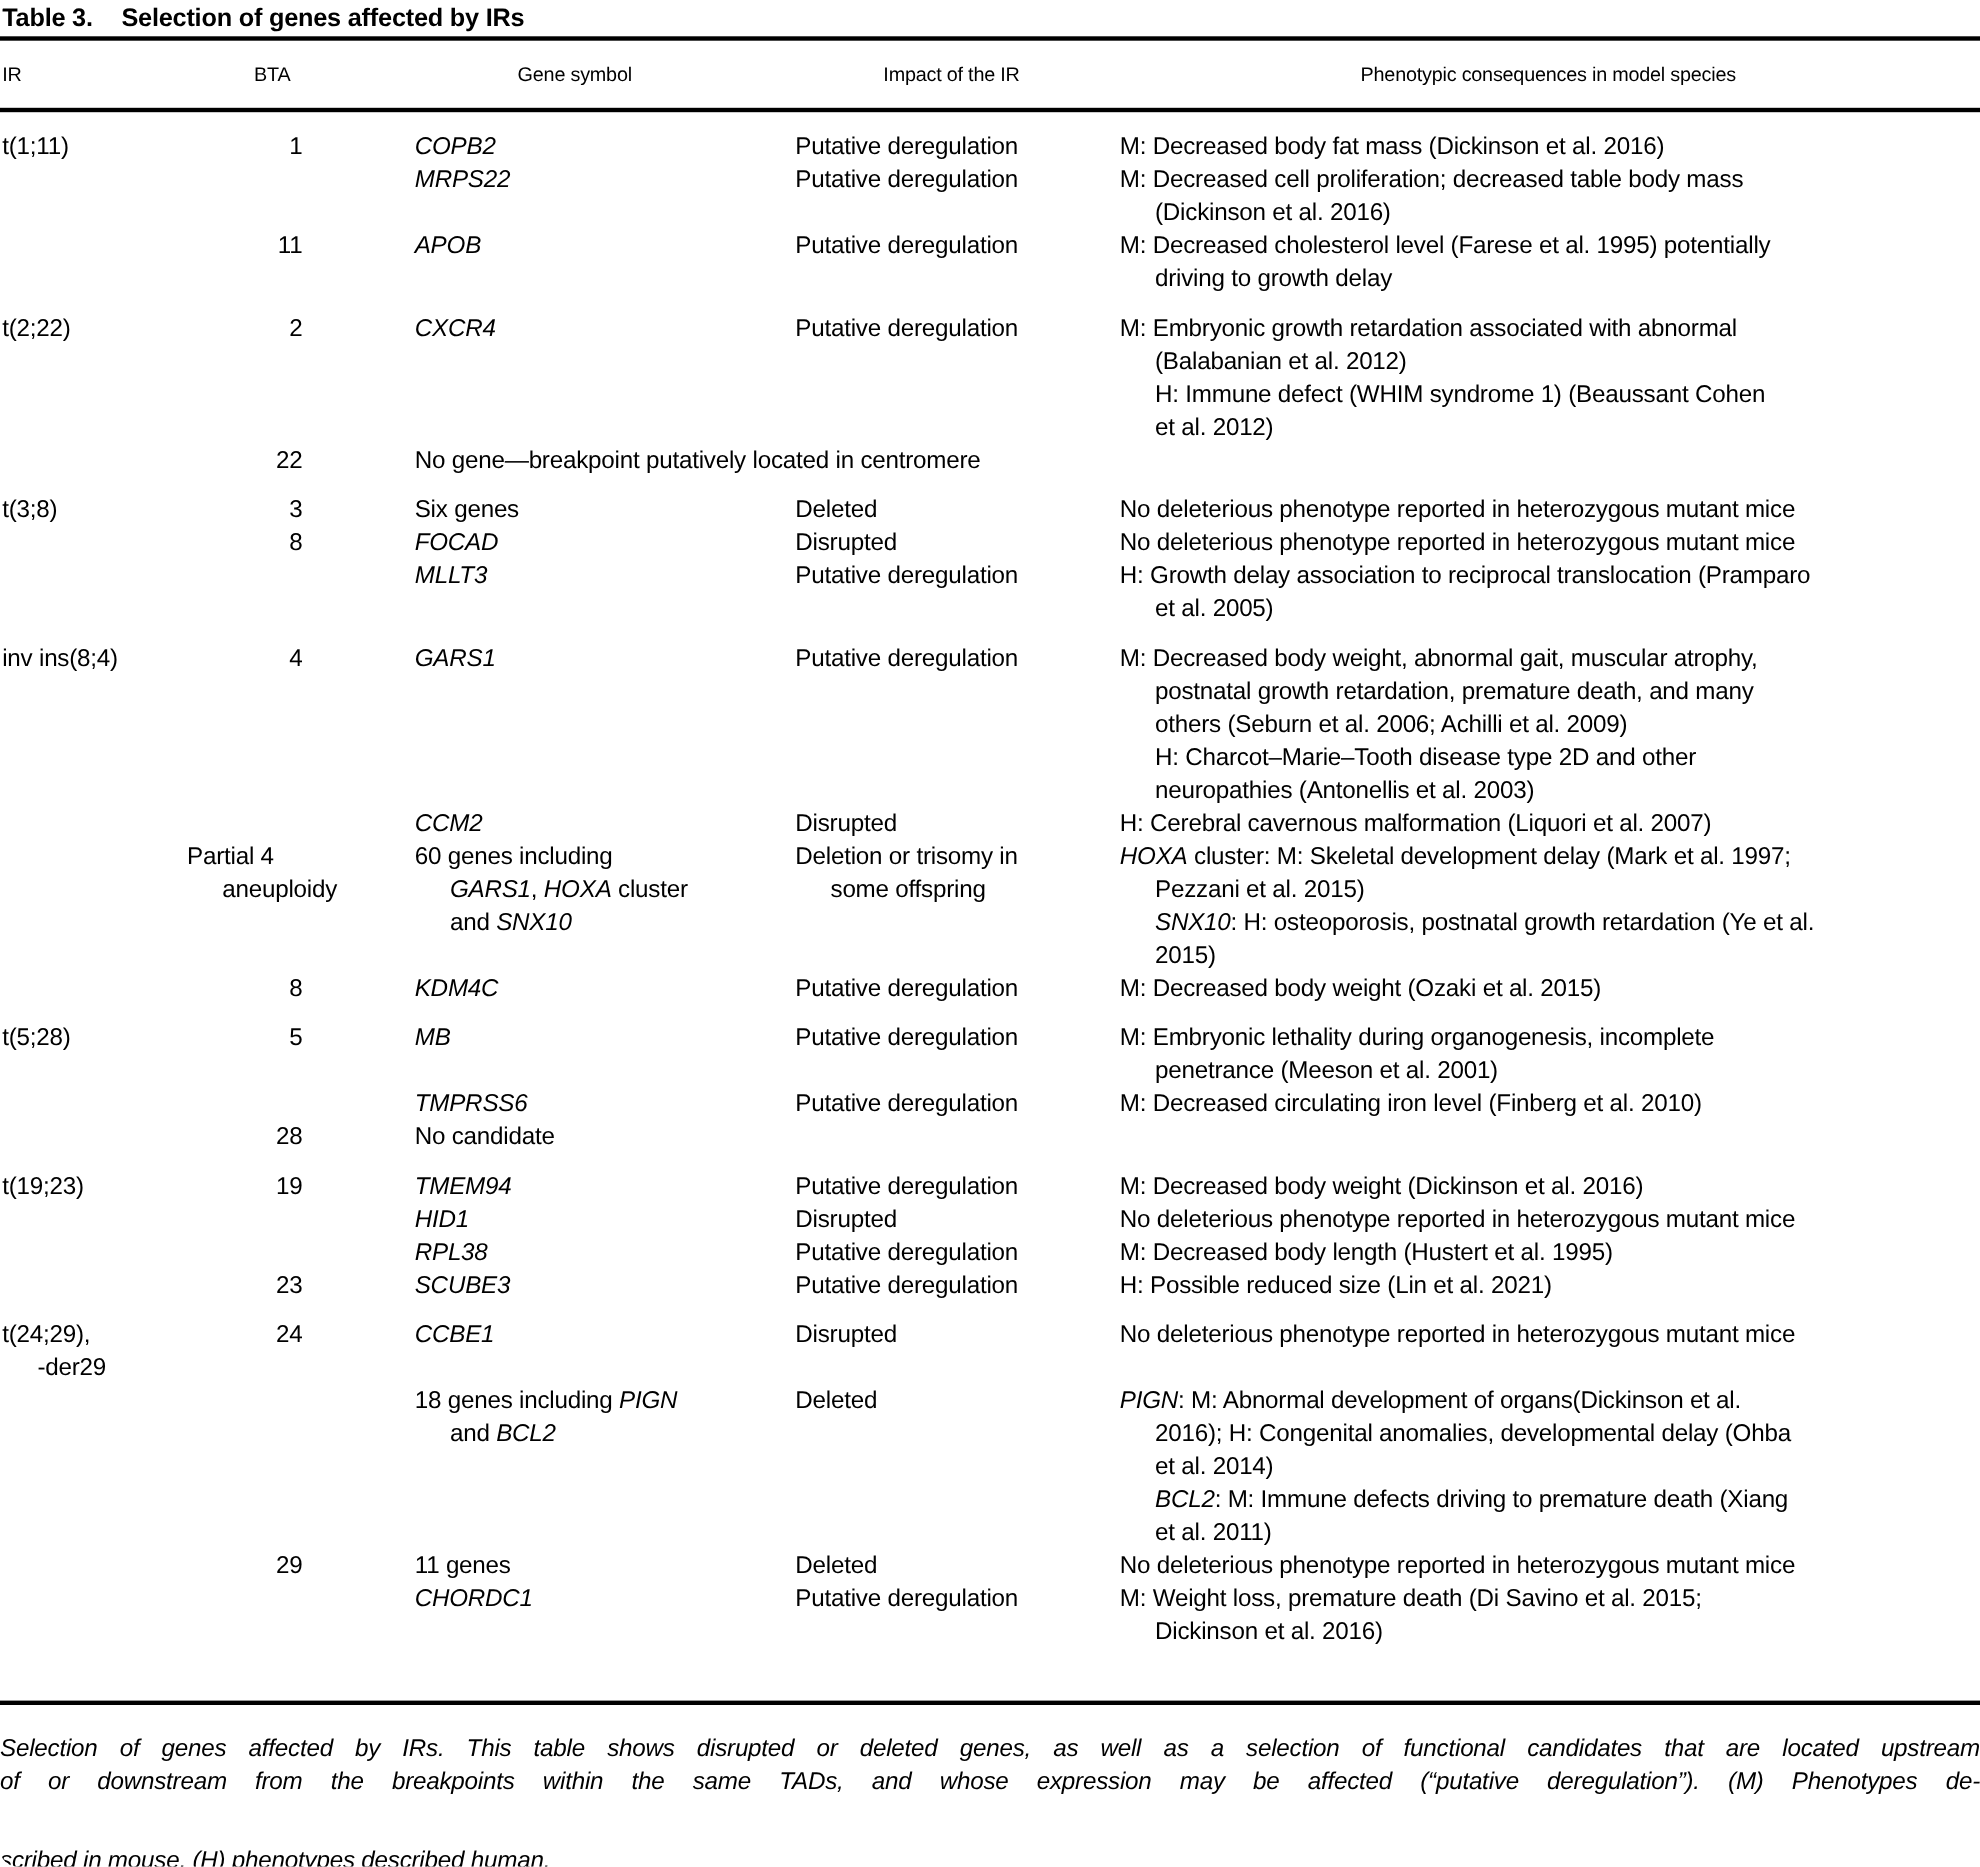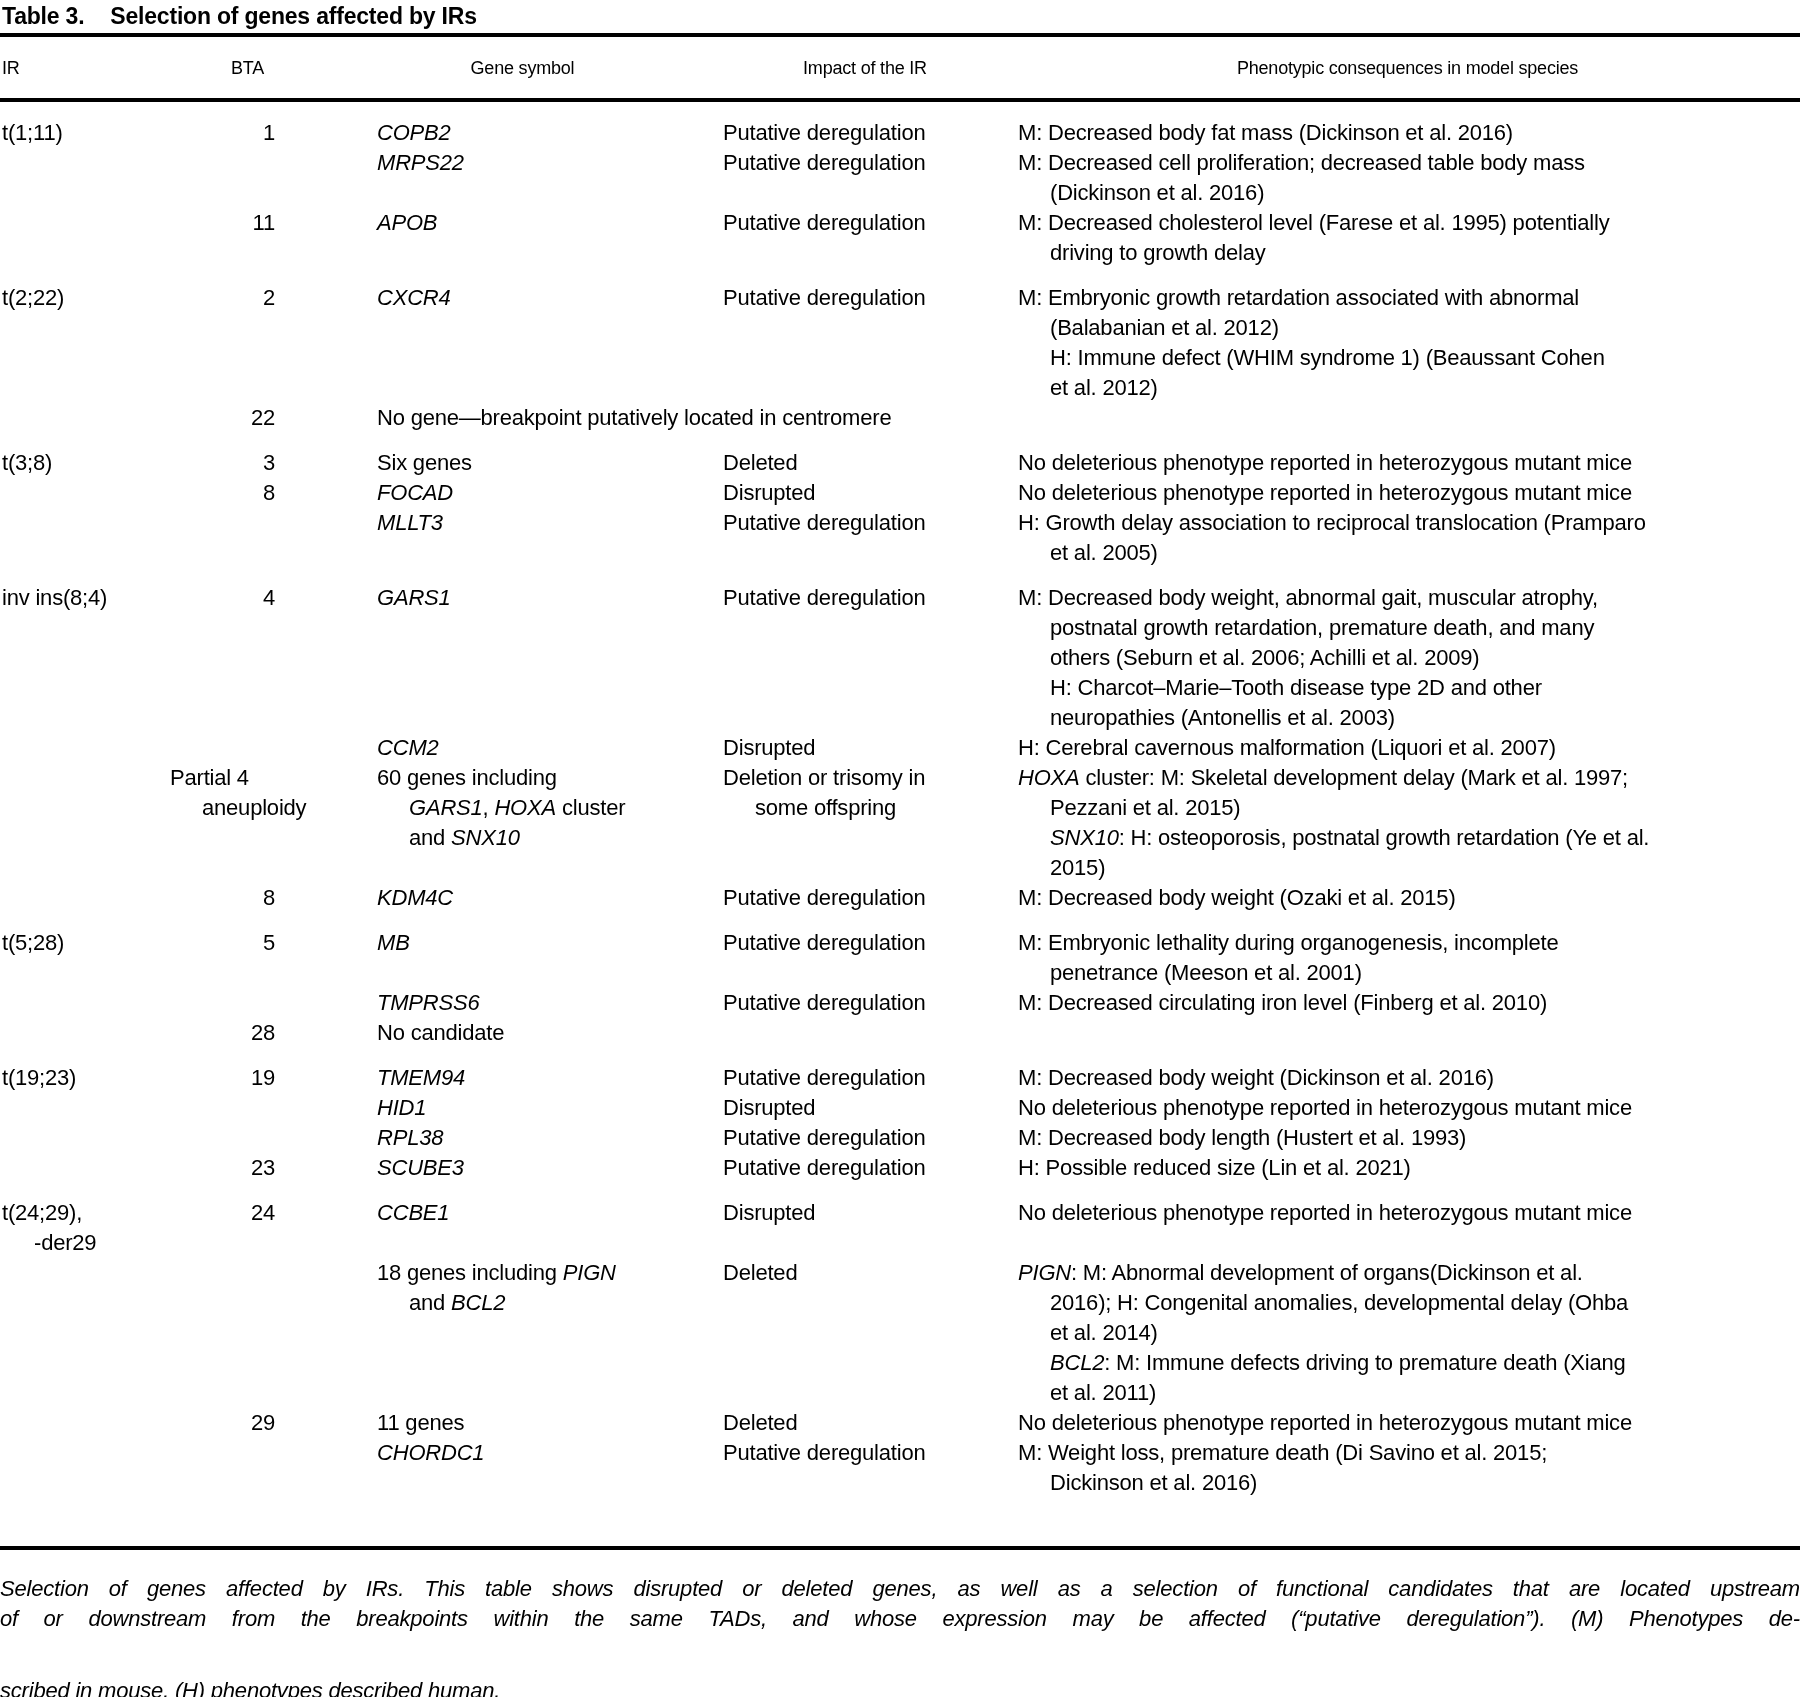--- a/index.html
+++ b/index.html
@@ -1,17 +1,17 @@
 <!DOCTYPE html>
 <html><head>
 <meta charset="utf-8">
 <style>
   html,body{margin:0;padding:0;background:#fff;}
   .page{width:1800px;height:1697px;background:#ffffff;color:#000;overflow:hidden;
-        font-family:"Liberation Sans",sans-serif;letter-spacing:-0.2px;box-sizing:border-box;}
+        font-family:"Liberation Sans",sans-serif;letter-spacing:-0.2px;box-sizing:border-box;border-radius:16px;}
   .title{line-height:33px;font-size:23px;font-weight:bold;padding-left:2px;}
   .t-label{margin-right:26px;}
   .rule{height:4px;background:#000;}
   .hrow{display:grid;grid-template-columns:165px 165px 385px 300px 785px;
         font-weight:normal;font-size:18px;line-height:30px;padding:16px 0 15px;}
   .h-ir{padding-left:2px;text-align:left;}
   .h-bta,.h-gene,.h-impact,.h-phen{text-align:center;}
   .tbody{padding:16px 0 48px;font-size:22px;}
   .trow{display:grid;grid-template-columns:165px 165px 385px 300px 785px;align-items:start;}
   .trow.group{margin-top:15px;}
@@ -315,21 +315,21 @@
       <div class="trow">
         <div class="cell c-ir"></div>
         <div class="cell c-bta"></div>
         <div class="cell c-gene">
           <div class="line"><span class="it">RPL38</span></div>
         </div>
         <div class="cell c-impact">
           <div class="line"><span>Putative deregulation</span></div>
         </div>
         <div class="cell c-phen">
-          <div class="line"><span>M: Decreased body length (Hustert et al. 1993)</span></div>
+          <div class="line"><span>M: Decreased body length (Hustert et al. 1995)</span></div>
         </div>
       </div>
       <div class="trow">
         <div class="cell c-ir"></div>
         <div class="cell c-bta">
           <div class="line"><span>23</span></div>
         </div>
         <div class="cell c-gene">
           <div class="line"><span class="it">SCUBE3</span></div>
         </div>

